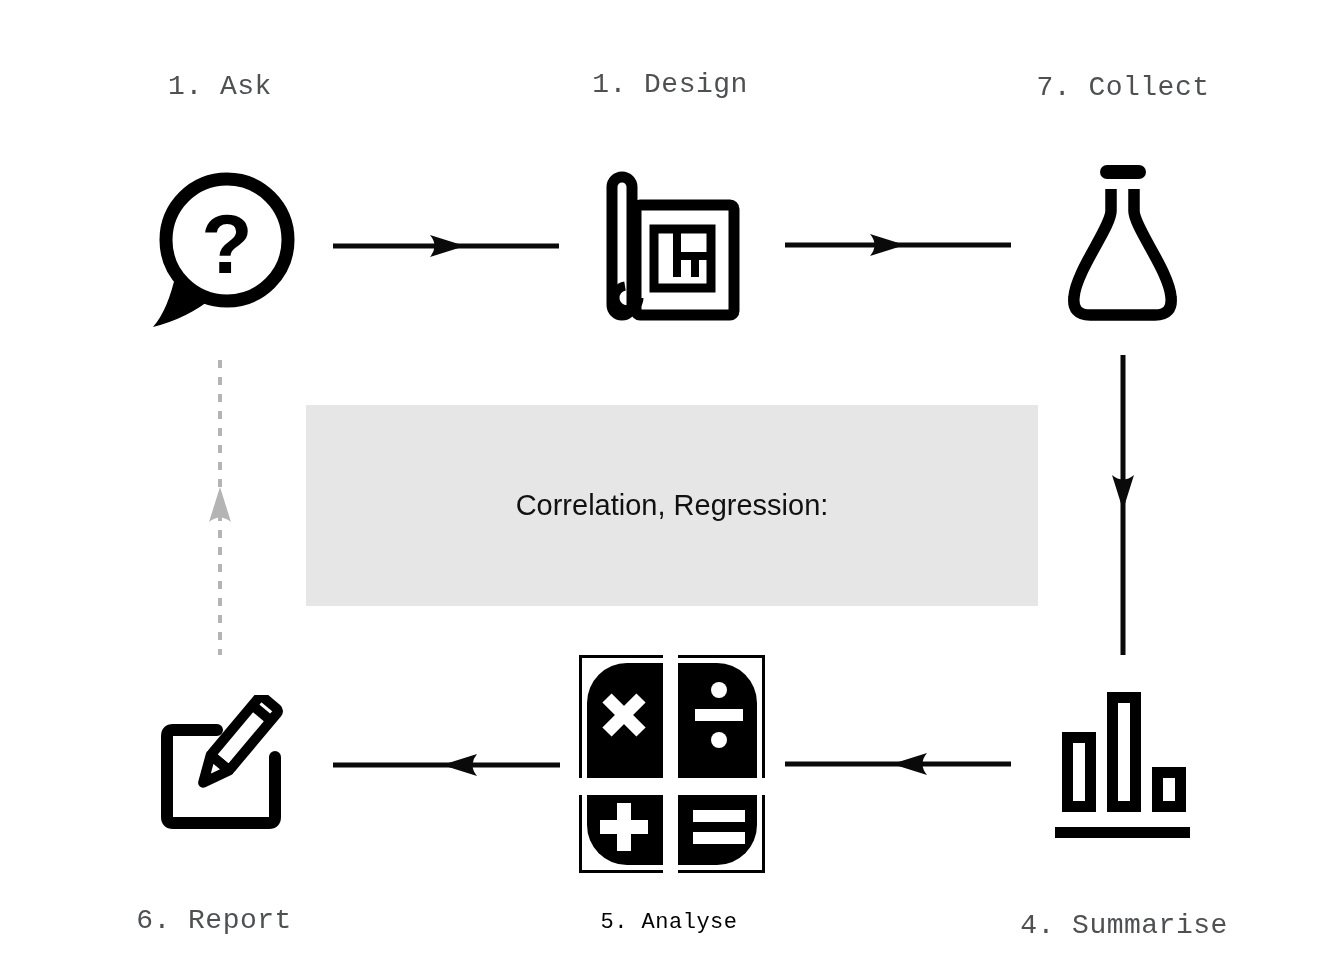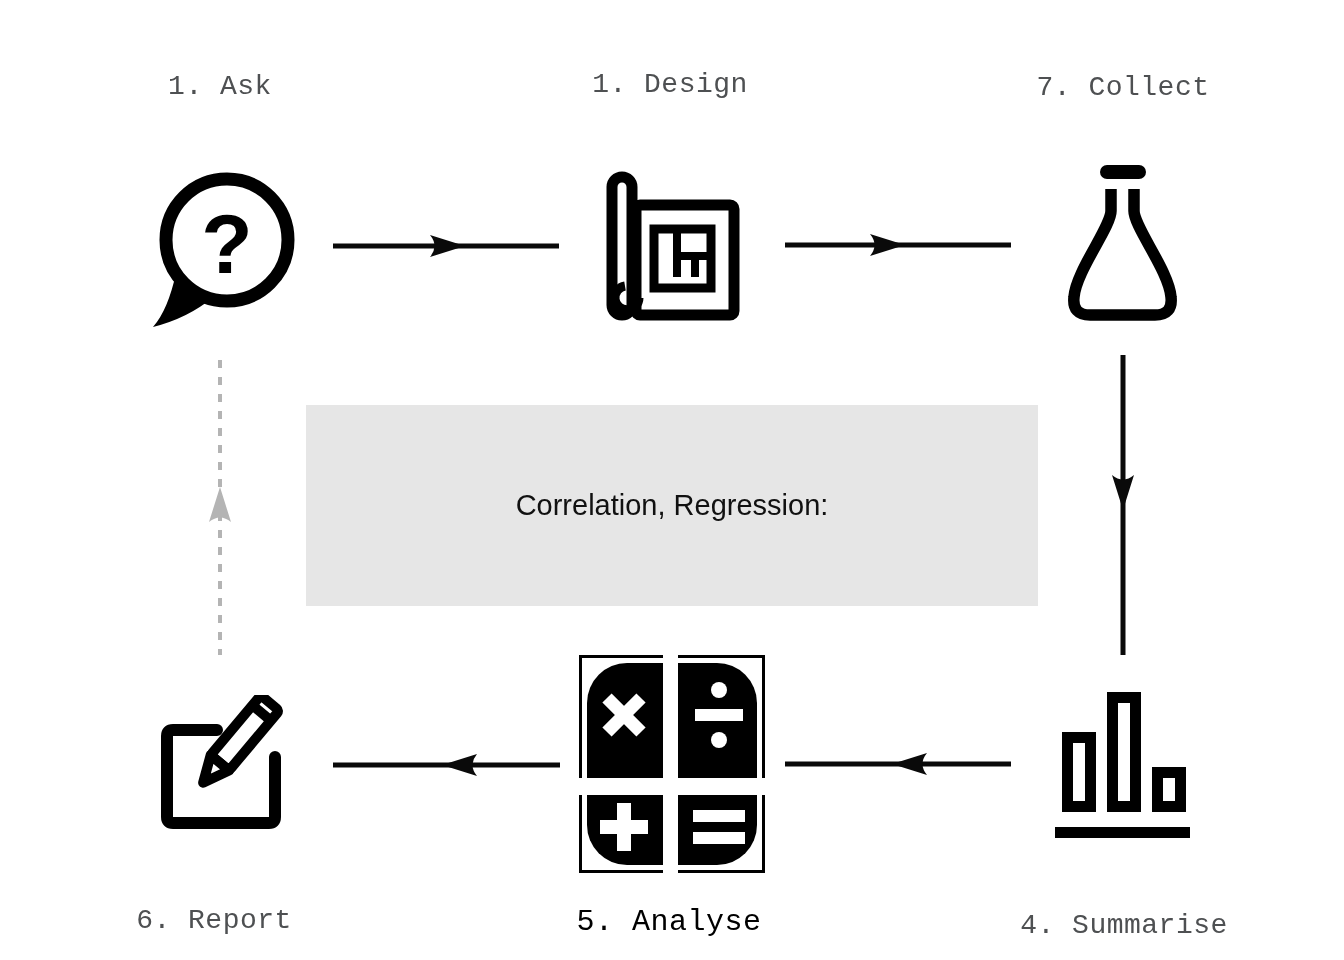--- a/index.html
+++ b/index.html
@@ -5,21 +5,21 @@
   html,body { margin:0; padding:0; background:#ffffff; }
   .stage {
     position:relative; width:1344px; height:960px; background:#ffffff;
     font-family:"Liberation Sans", sans-serif; overflow:hidden;
   }
   .abs { position:absolute; }
   .step-label {
     position:absolute; transform:translate(-50%,-50%);
     font-size:28px; color:#4e5052; white-space:nowrap; letter-spacing:0.5px;font-family:Liberation Mono, monospace;
   }
-  .step-label.emph { color:#000000; font-size:30px; }
+  .step-label.emph { color:#000000; font-size:22px; }
   .note-box {
     position:absolute; left:306px; top:405px; width:732px; height:201px;
     background:#e6e6e6; display:flex; flex-direction:column;
     align-items:center; justify-content:center;
     font-size:29px; line-height:41px; color:#111111; text-align:center;
   }
 </style>
 </head>
 <body>
 

